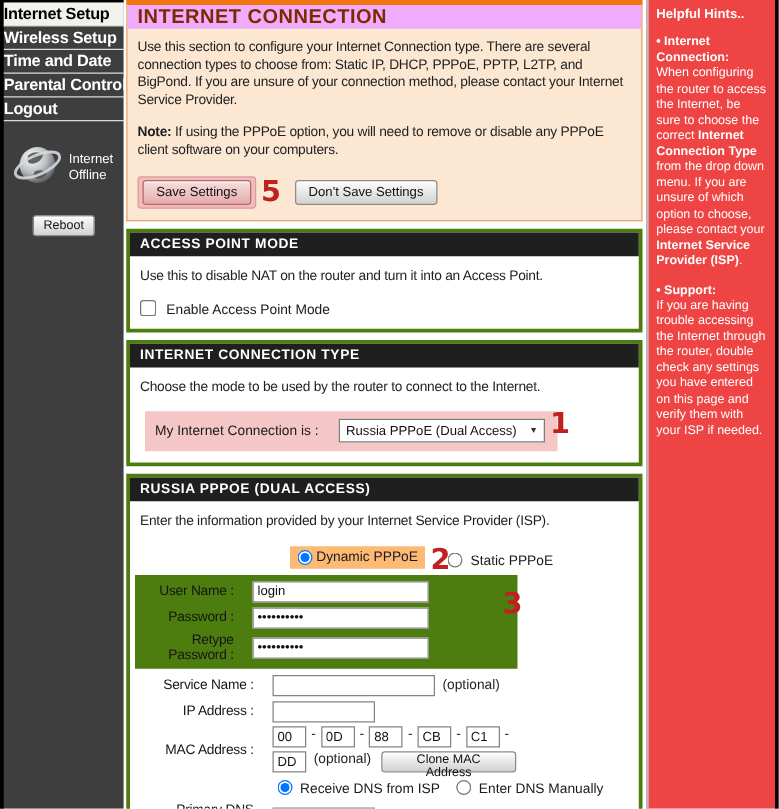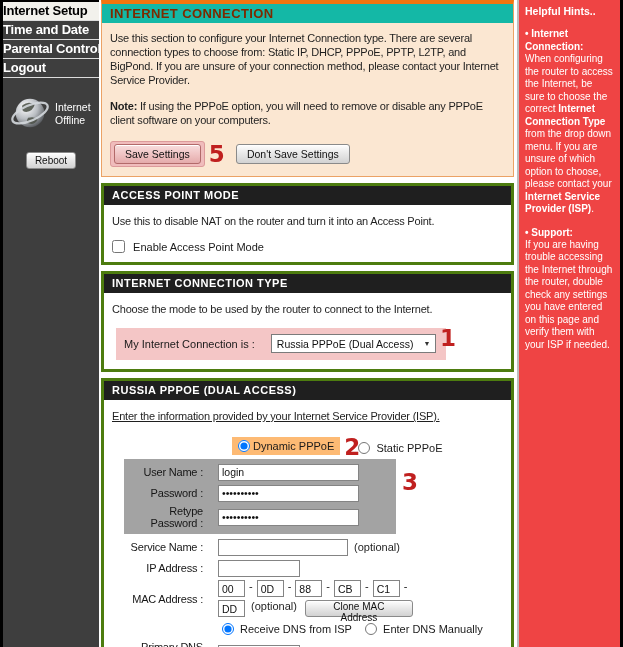--- a/index.html
+++ b/index.html
@@ -34,23 +34,23 @@
     position:absolute; left:99px; top:0; width:418px; height:647px;
     background:#fff; padding:0 3px 0 2px;
   }
 
   
   .sec-orange {
     border:1px solid #eba265; border-top:4px solid #f2750f;
     background:#fbe7d2; margin-bottom:6px;
   }
   .hdr-orange {
-    background:#14b8a6; color:#7c2a00; font-weight:bold;
+    background:#f0abfc; color:#7c2a00; font-weight:bold;
     height:19px; line-height:19px; padding-left:8px; letter-spacing:0.4px;
-    font-size:13px;
+    font-size:16px;
   }
   .sec-orange .body { padding:8px 10px 9px 8px; }
   .para { line-height:14px; letter-spacing:-0.2px; color:#1f1f1f; margin-bottom:12px; }
   .para:last-child { margin-bottom:0; }
 
   
   .sec { border:3px solid #4d7c0f; background:#fff; margin-bottom:6px; }
   .hdr-black {
     background:#1f1f1f; color:#fff; font-weight:bold;
     height:19px; line-height:19px; padding-left:8px; letter-spacing:0.5px;
@@ -82,21 +82,21 @@
     font-family:"DejaVu Sans", sans-serif; line-height:1;
   }
   .annot-5 { position:relative; top:4px; margin:0 8px 0 4px; }
   .annot-1 { position:absolute; left:336px; top:34px; }
   .annot-2 { position:relative; top:3px; margin:0 -5px 0 4px; z-index:2; }
   .annot-3 { position:absolute; left:294px; top:12px; }
 
   
   .hl-pill { background:#fdba74; display:inline-flex; align-items:center; padding:3px 6px; }
   .hl-row1 { background:#f4c6c6; display:inline-flex; align-items:center; padding:6px 10px 7px 8px; margin-left:4px; }
-  .hl-block { background:#a3a3a3; margin-left:16px; width:272px; padding:4px 0 5px 0; }
+  .hl-block { background:#4d7c0f; margin-left:0; width:306px; padding:4px 0 5px 0; }
 
   
   .frow { display:flex; align-items:center; margin-bottom:3px; min-height:18px; }
   .flabel { width:110px; padding-right:15px; text-align:right; flex-shrink:0; color:#161616; letter-spacing:-0.2px; }
   .hl-block .flabel { width:94px; }
   .inp {
     height:17px; border:1px solid #848484; background:#fff; padding:0 3px;
     font-family:"Liberation Sans", sans-serif; font-size:10.5px; color:#111;
   }
   .w140 { width:141px; } .w130 { width:130px; } .w82 { width:82px; } .wmac { width:27px; }
@@ -126,20 +126,21 @@
   .hint-body { font-size:10px; line-height:12.5px; margin-bottom:10px; }
   .hint-body .b { font-weight:bold; }
 </style>
 </head>
 <body>
 
 <div class="page">
 
   <div class="sidebar">
     <div class="nav-item active">Internet Setup</div>
+    <div class="nav-item">Wireless Setup</div>
     <div class="nav-item">Time and Date</div>
     <div class="nav-item">Parental Control</div>
     <div class="nav-item">Logout</div>
 
     <div class="globe-row">
       <span>
         <svg width="42" height="42" viewBox="0 0 44 44">
           <defs>
             <radialGradient id="gball" cx="35%" cy="30%" r="75%">
               <stop offset="0%" stop-color="#ffffff"></stop>
@@ -204,21 +205,21 @@
             <span class="arw">▼</span>
           </span>
         </div>
         <span class="annot annot-1">1</span>
       </div>
     </div>
 
     <div class="sec">
       <div class="hdr-black">RUSSIA PPPOE (DUAL ACCESS)</div>
       <div class="body">
-        <div class="para" style="margin-left:4px; margin-bottom:10px;text-decoration:underline;">Enter the information provided by your Internet Service Provider (ISP).</div>
+        <div class="para" style="margin-left:4px; margin-bottom:10px;">Enter the information provided by your Internet Service Provider (ISP).</div>
 
         <div class="frow">
           <span class="flabel"></span>
           <span style="margin-left:14px;">
             <span class="hl-pill">
               <input type="radio" name="pppoe-mode" class="radio" checked="checked" style="">
               <span>Dynamic PPPoE</span>
             </span><span class="annot annot-2">2</span>
             <input type="radio" name="pppoe-mode" class="radio" style="">
             <span>Static PPPoE</span>

